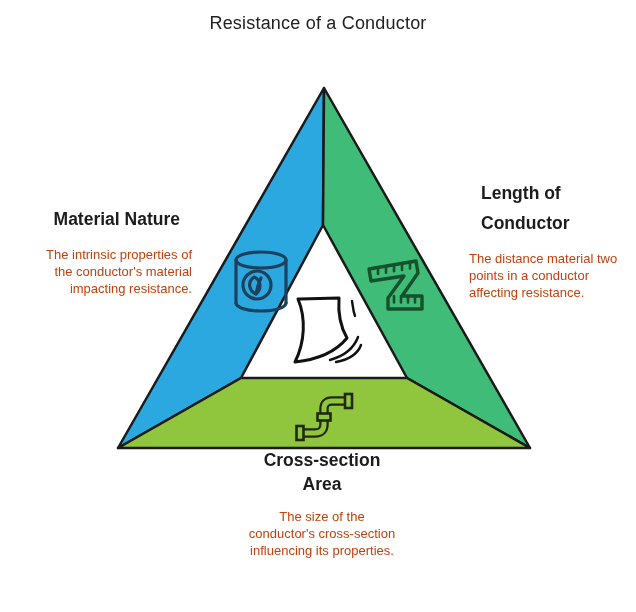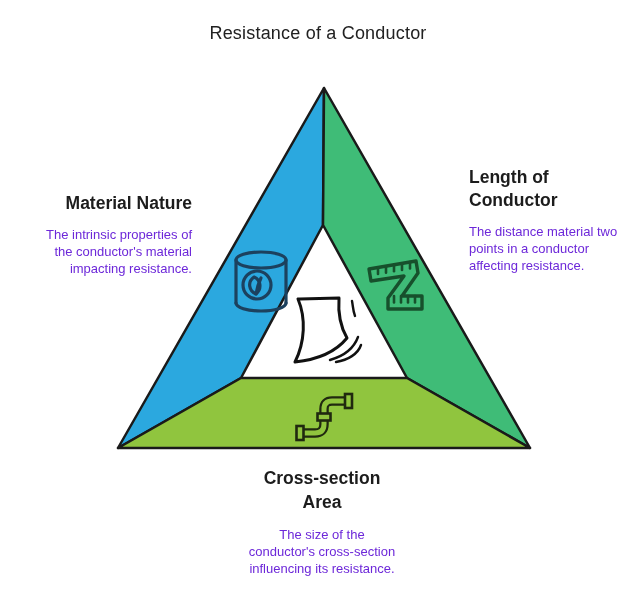--- a/index.html
+++ b/index.html
@@ -1,33 +1,33 @@
 <!DOCTYPE html>
 <html><head>
 <meta charset="utf-8">
 <style>
   html,body{margin:0;padding:0;background:#fff;}
   #stage{
     position:relative;width:636px;height:612px;background:#ffffff;overflow:hidden;
     font-family:"Liberation Sans",sans-serif;color:#1c1c1c;
   }
   .title{
-    position:absolute;top:23px;left:0;width:636px;text-align:center;
+    position:absolute;top:13px;left:0;width:636px;text-align:center;
     font-size:18px;font-weight:500;letter-spacing:.2px;color:#212121;
   }
   .label-block{position:absolute;}
   .label-block h2{
-    margin:0;font-size:17.5px;line-height:23px;font-weight:700;color:#1c1c1c;
+    margin:12px;font-size:17.5px;line-height:30px;font-weight:700;color:#1c1c1c;
   }
   .label-block p{
-    margin:11px 0 0 0;font-size:13px;line-height:17px;color:#6d28d9;
+    margin:11px 0 0 0;font-size:13px;line-height:17px;color:#c2410c;
   }
   .block-material{left:40px;top:192px;width:152px;text-align:right;}
   .block-length{left:469px;top:166px;width:150px;text-align:left;}
-  .block-cross{left:222px;top:466px;width:200px;text-align:center;}
+  .block-cross{left:222px;top:448px;width:200px;text-align:center;}
   .block-cross h2{max-width:150px;margin:0 auto;line-height:24px;}
   .block-cross p{max-width:150px;margin:12px auto 0 auto;}
   svg{display:block;}
   .diagram-svg{position:absolute;left:0;top:0;}
 </style>
 </head>
 <body>
 
 <div id="stage">
 
@@ -87,16 +87,16 @@
     <p>The intrinsic properties of the conductor's material impacting resistance.</p>
   </div>
 
   <div class="label-block block-length">
     <h2>Length of Conductor</h2>
     <p>The distance material two points in a conductor affecting resistance.</p>
   </div>
 
   <div class="label-block block-cross">
     <h2>Cross-section Area</h2>
-    <p>The size of the conductor's cross-section influencing its resistance.</p>
+    <p>The size of the conductor's cross-section influencing its properties.</p>
   </div>
 
 </div>
 
 </body></html>

